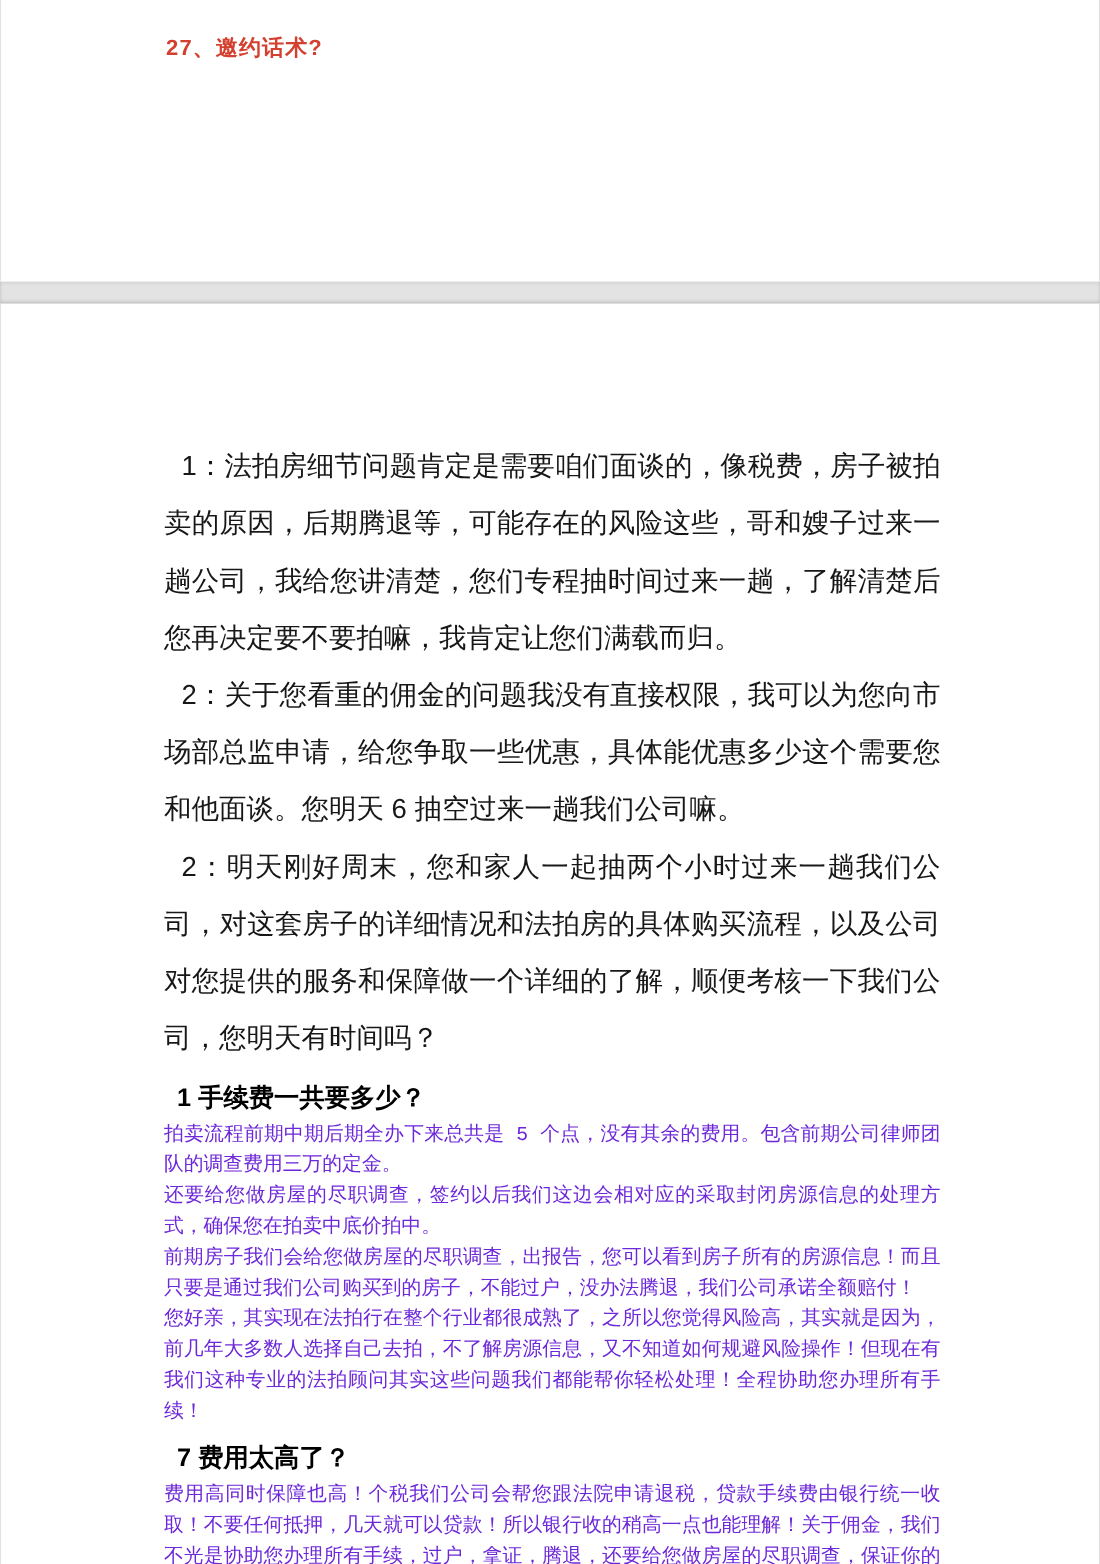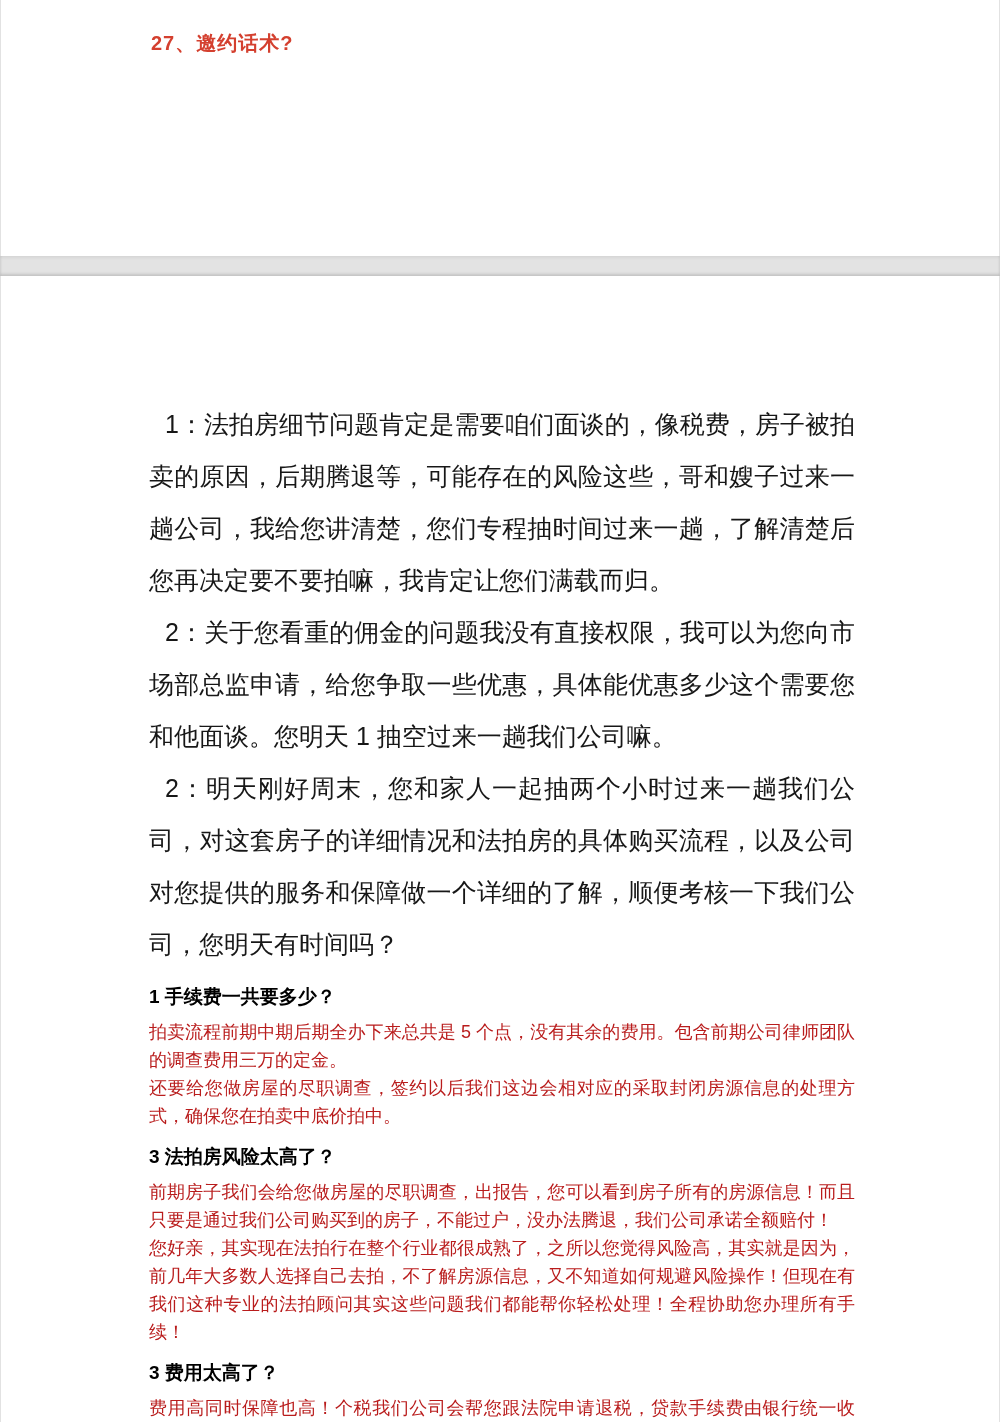--- a/index.html
+++ b/index.html
@@ -44,70 +44,69 @@
     margin: 0;
     font-family: "Liberation Sans", "DejaVu Sans", sans-serif;
     font-size: 25px;
     line-height: 52px;
     color: #171717;
     text-align: justify;
     text-indent: 16px;
   }
 
   .qa h2 {
-    margin: 12px 0 6px 0;
+    margin: 12px 0 6px 12px;
     font-family: "Liberation Sans", "DejaVu Sans", sans-serif;
-    font-size: 19px;
+    font-size: 23px;
     line-height: 30px;
     font-weight: bold;
     color: #000000;
   }
   .qa p {
     margin: 0;
-    font-family: Liberation Sans, sans-serif;
+    font-family: Liberation Mono, monospace;
     font-size: 18px;
     line-height: 28px;
-    color: #b91c1c;
+    color: #6d28d9;
     text-align: justify;
   }
 </style>
 </head>
 <body>
 
 <div class="stage">
 
   <section class="page page-1">
     <h1 class="q-heading">27、邀约话术?</h1>
   </section>
 
   <div class="page-gap"></div>
 
   <section class="page page-2">
     <div class="content">
 
       <p class="intro">1：法拍房细节问题肯定是需要咱们面谈的，像税费，房子被拍卖的原因，后期腾退等，可能存在的风险这些，哥和嫂子过来一趟公司，我给您讲清楚，您们专程抽时间过来一趟，了解清楚后您再决定要不要拍嘛，我肯定让您们满载而归。</p>
-      <p class="intro">2：关于您看重的佣金的问题我没有直接权限，我可以为您向市场部总监申请，给您争取一些优惠，具体能优惠多少这个需要您和他面谈。您明天 1 抽空过来一趟我们公司嘛。</p>
+      <p class="intro">2：关于您看重的佣金的问题我没有直接权限，我可以为您向市场部总监申请，给您争取一些优惠，具体能优惠多少这个需要您和他面谈。您明天 6 抽空过来一趟我们公司嘛。</p>
       <p class="intro">2：明天刚好周末，您和家人一起抽两个小时过来一趟我们公司，对这套房子的详细情况和法拍房的具体购买流程，以及公司对您提供的服务和保障做一个详细的了解，顺便考核一下我们公司，您明天有时间吗？</p>
 
       <div class="qa">
         <h2>1 手续费一共要多少？</h2>
         <p>拍卖流程前期中期后期全办下来总共是 5 个点，没有其余的费用。包含前期公司律师团队的调查费用三万的定金。</p>
       </div>
 
       <div class="qa">
         <p>还要给您做房屋的尽职调查，签约以后我们这边会相对应的采取封闭房源信息的处理方式，确保您在拍卖中底价拍中。</p>
       </div>
 
       <div class="qa">
-        <h2>3 法拍房风险太高了？</h2>
         <p>前期房子我们会给您做房屋的尽职调查，出报告，您可以看到房子所有的房源信息！而且只要是通过我们公司购买到的房子，不能过户，没办法腾退，我们公司承诺全额赔付！</p>
         <p>您好亲，其实现在法拍行在整个行业都很成熟了，之所以您觉得风险高，其实就是因为，前几年大多数人选择自己去拍，不了解房源信息，又不知道如何规避风险操作！但现在有我们这种专业的法拍顾问其实这些问题我们都能帮你轻松处理！全程协助您办理所有手续！</p>
       </div>
 
       <div class="qa">
-        <h2>3 费用太高了？</h2>
+        <h2>7 费用太高了？</h2>
         <p>费用高同时保障也高！个税我们公司会帮您跟法院申请退税，贷款手续费由银行统一收取！不要任何抵押，几天就可以贷款！所以银行收的稍高一点也能理解！关于佣金，我们不光是协助您办理所有手续，过户，拿证，腾退，还要给您做房屋的尽职调查，保证你的房子居住安全！而且一套房子协助您拍下都省了几十万所以费用这块也不存在了，您说对吗？</p>
       </div>
 
     </div>
   </section>
 
 </div>
 
 </body></html>

